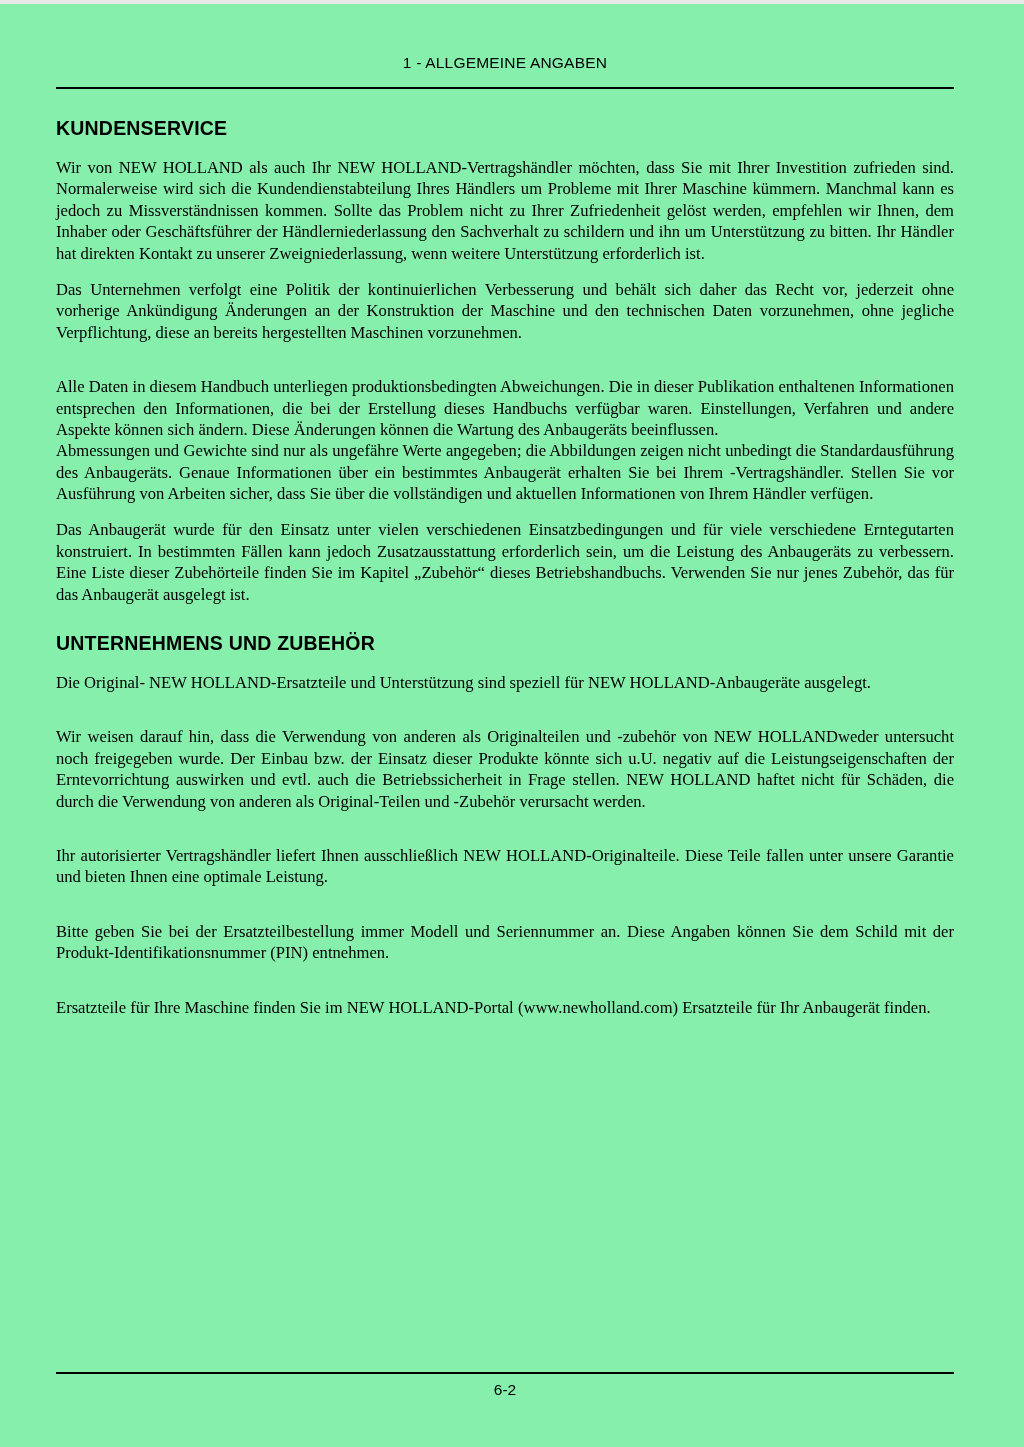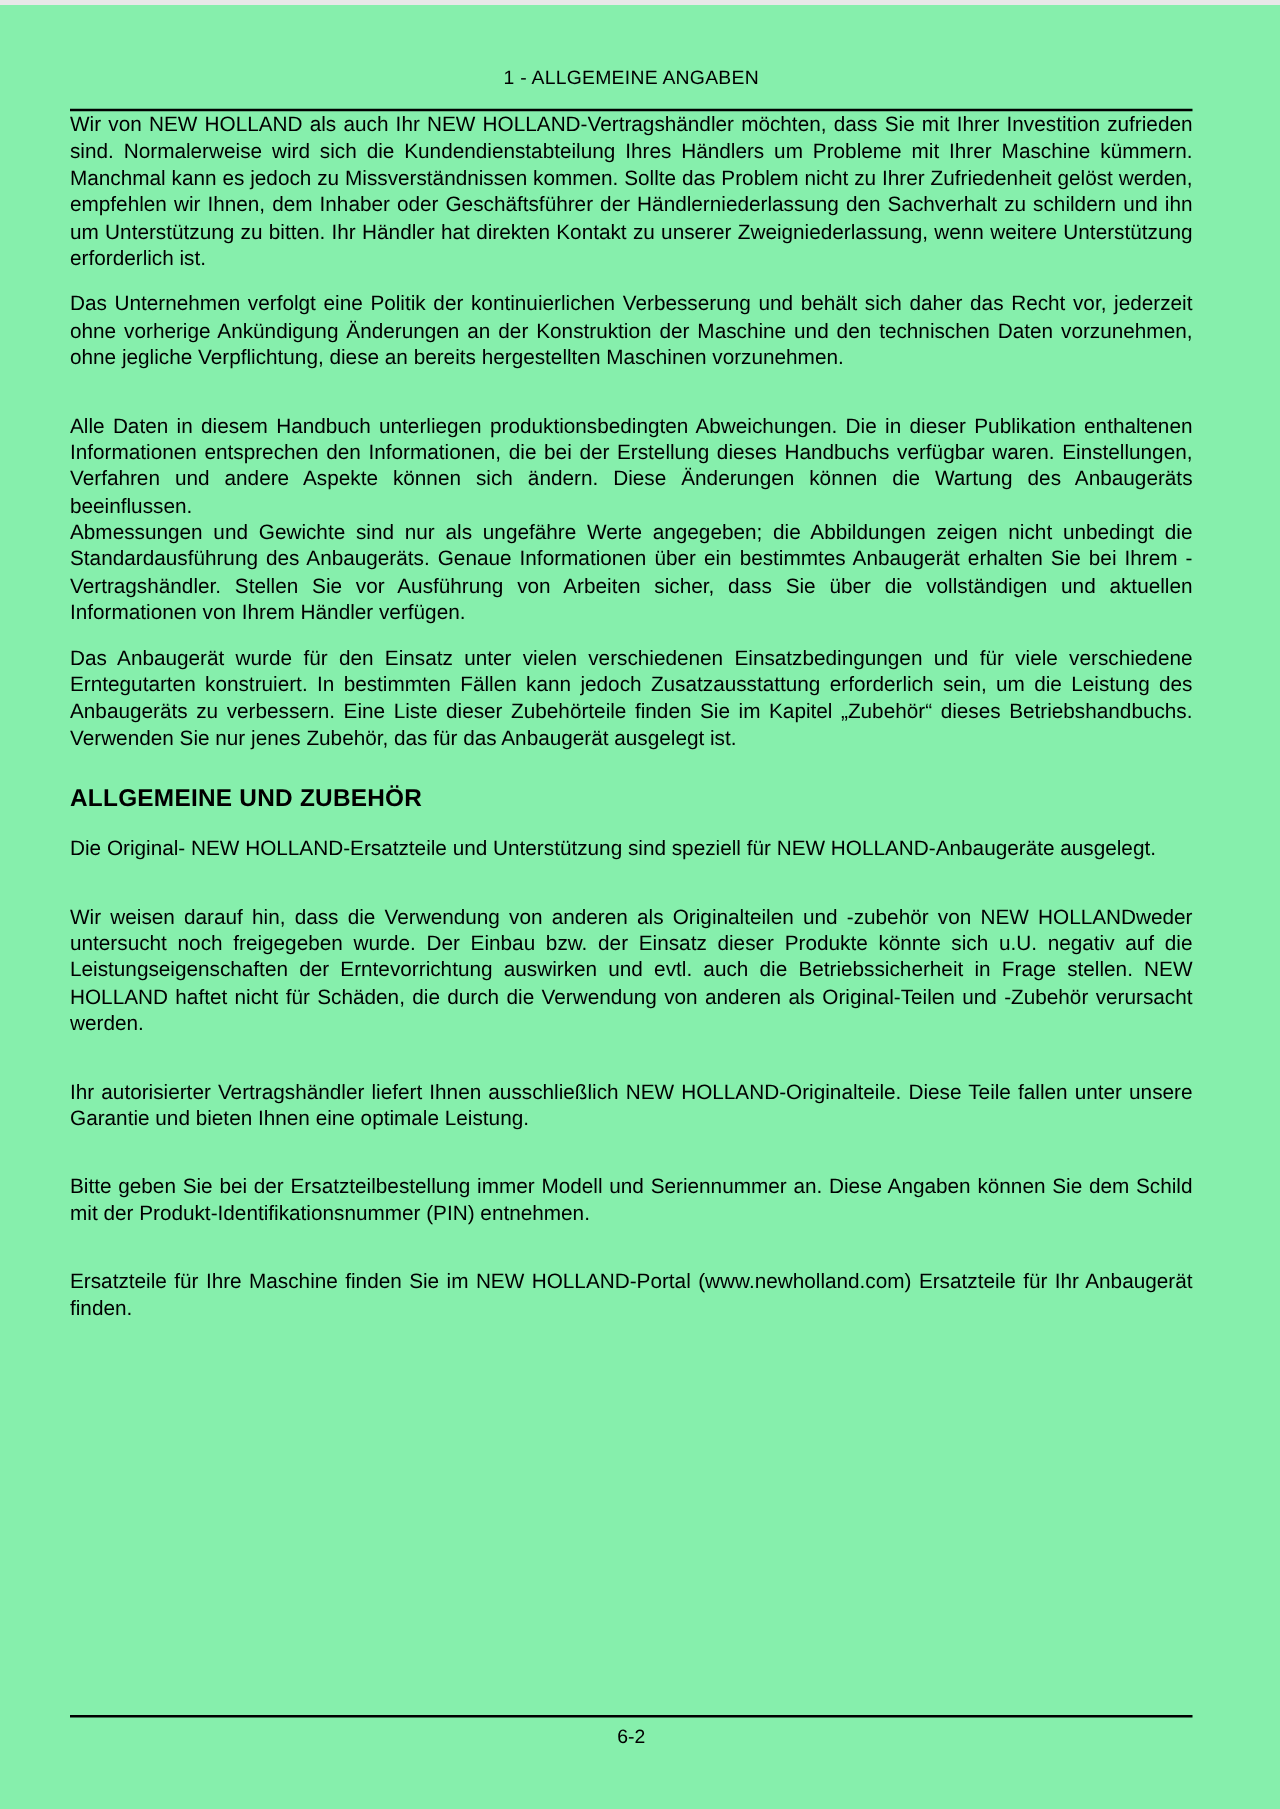--- a/index.html
+++ b/index.html
@@ -38,20 +38,21 @@
   .content h2.first {
     margin-top: 28px;
   }
   p {
     font-size: 16.6px;
     line-height: 1.29;
     text-align: justify;
     margin: 0 0 15px 0;
     white-space: pre-line;
     hyphens: auto;
+    font-family: Liberation Serif, serif;
     -webkit-hyphens: auto;
   }
   p.spaced {
     margin-top: 33px;
   }
   .page-footer {
     position: absolute;
     left: 56px;
     right: 70px;
     top: 1368px;
@@ -67,29 +68,30 @@
 
 <div class="page">
 
   <div class="page-header">
     <div class="header-text">1 - ALLGEMEINE ANGABEN</div>
     <div class="rule"></div>
   </div>
 
   <div class="content">
 
+    <h2 class="first">KUNDENSERVICE</h2>
     <p>Wir von NEW HOLLAND als auch Ihr NEW HOLLAND-Vertragshändler möchten, dass Sie mit Ihrer Investition zufrieden sind. Normalerweise wird sich die Kundendienstabteilung Ihres Händlers um Probleme mit Ihrer Maschine kümmern. Manchmal kann es jedoch zu Missverständnissen kommen. Sollte das Problem nicht zu Ihrer Zufriedenheit gelöst werden, empfehlen wir Ihnen, dem Inhaber oder Geschäftsführer der Händlerniederlassung den Sachverhalt zu schildern und ihn um Unterstützung zu bitten. Ihr Händler hat direkten Kontakt zu unserer Zweigniederlassung, wenn weitere Unterstützung erforderlich ist.</p>
 
     <p>Das Unternehmen verfolgt eine Politik der kontinuierlichen Verbesserung und behält sich daher das Recht vor, jederzeit ohne vorherige Ankündigung Änderungen an der Konstruktion der Maschine und den technischen Daten vorzunehmen, ohne jegliche Verpflichtung, diese an bereits hergestellten Maschinen vorzunehmen.</p>
     <p class="spaced">Alle Daten in diesem Handbuch unterliegen produktionsbedingten Abweichungen.  Die in dieser Publikation enthaltenen Informationen entsprechen den Informationen, die bei der Erstellung dieses Handbuchs verfügbar waren. Einstellungen, Verfahren und andere Aspekte können sich ändern.  Diese Änderungen können die Wartung des Anbaugeräts beeinflussen.
 Abmessungen und Gewichte sind nur als ungefähre Werte angegeben; die Abbildungen zeigen nicht unbedingt die Standardausführung des Anbaugeräts.  Genaue Informationen über ein bestimmtes Anbaugerät erhalten Sie bei Ihrem -Vertragshändler. Stellen Sie vor Ausführung von Arbeiten sicher, dass Sie über die vollständigen und aktuellen Informationen von Ihrem Händler verfügen.</p>
 
     <p>Das Anbaugerät wurde für den Einsatz unter vielen verschiedenen Einsatzbedingungen und für viele verschiedene Erntegutarten konstruiert.  In bestimmten Fällen kann jedoch Zusatzausstattung erforderlich sein, um die Leistung des Anbaugeräts zu verbessern. Eine Liste dieser Zubehörteile finden Sie im Kapitel „Zubehör“ dieses Betriebshandbuchs.  Verwenden Sie nur jenes Zubehör, das für das Anbaugerät ausgelegt ist.</p>
 
-    <h2>ALLGEMEINE UND ZUBEHÖR</h2>
+    <h2>UNTERNEHMENS UND ZUBEHÖR</h2>
     <p>Die Original- NEW HOLLAND-Ersatzteile und Unterstützung sind speziell für NEW HOLLAND-Anbaugeräte ausgelegt.</p>
     <p class="spaced">Wir weisen darauf hin, dass die Verwendung von anderen als Originalteilen und -zubehör von NEW HOLLANDweder untersucht noch freigegeben wurde.  Der Einbau bzw.  der Einsatz dieser Produkte könnte sich u.U.  negativ auf die Leistungseigenschaften der Erntevorrichtung auswirken und evtl. auch die Betriebssicherheit in Frage stellen.  NEW HOLLAND haftet nicht für Schäden, die durch die Verwendung von anderen als Original-Teilen und -Zubehör verursacht werden.</p>
     <p class="spaced">Ihr autorisierter Vertragshändler liefert Ihnen ausschließlich NEW HOLLAND-Originalteile.  Diese Teile fallen unter unsere Garantie und bieten Ihnen eine optimale Leistung.</p>
     <p class="spaced">Bitte geben Sie bei der Ersatzteilbestellung immer Modell und Seriennummer an.  Diese Angaben können Sie dem Schild mit der Produkt-Identifikationsnummer (PIN) entnehmen.</p>
     <p class="spaced">Ersatzteile für Ihre Maschine finden Sie im NEW HOLLAND-Portal (www.newholland.com) Ersatzteile für Ihr Anbaugerät finden.</p>
 
   </div>
 
   <div class="page-footer">
     <div class="rule"></div>

